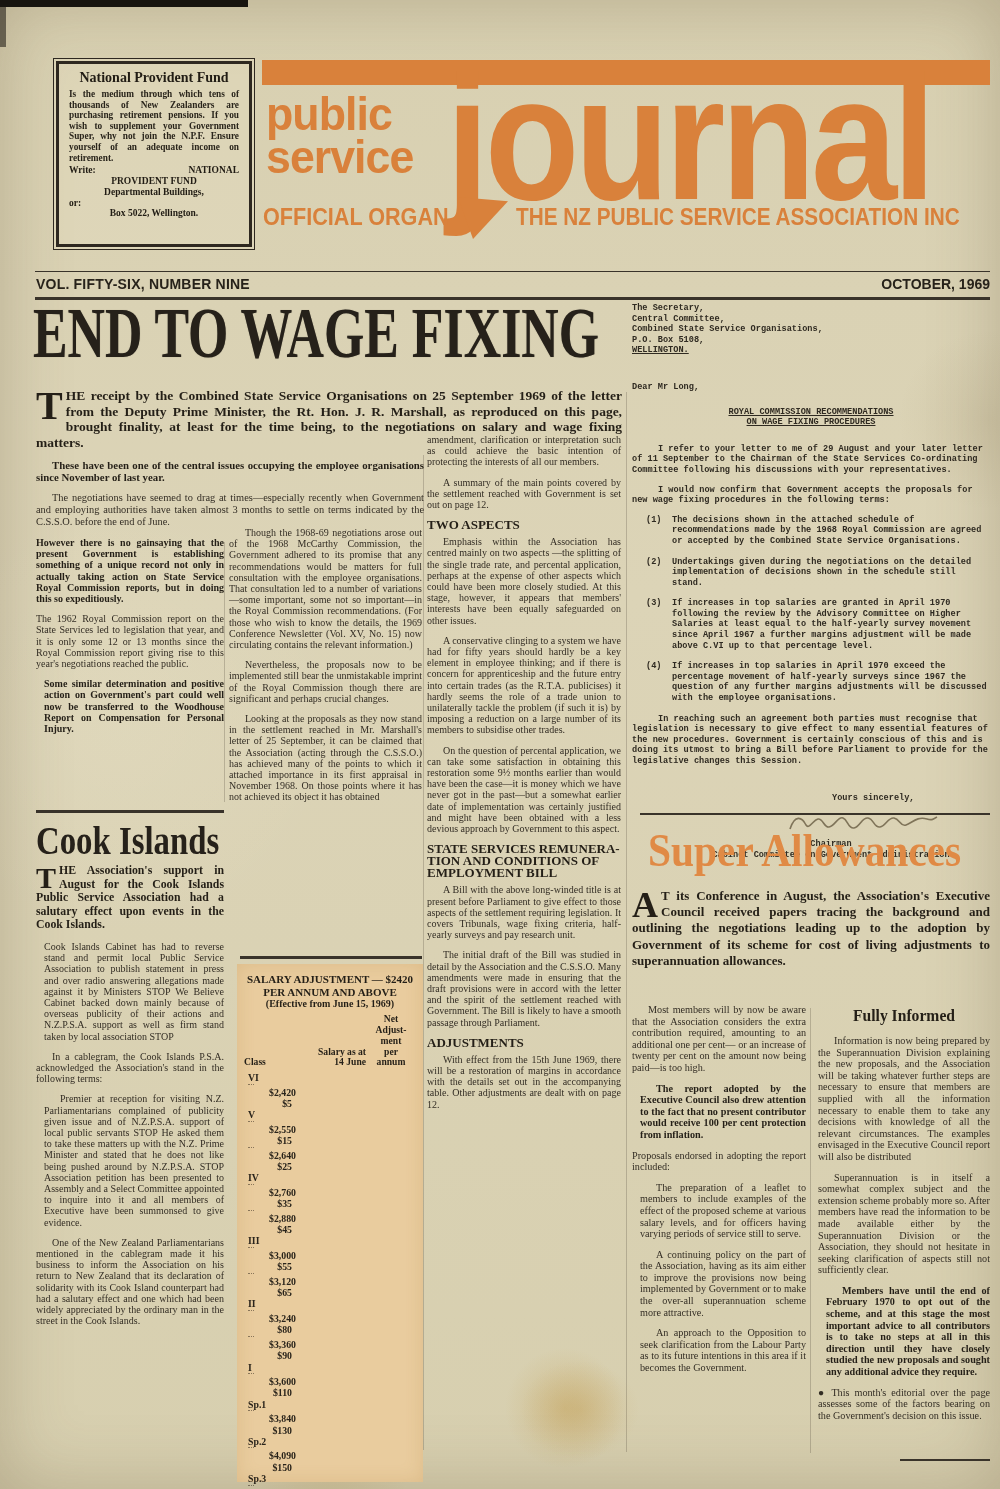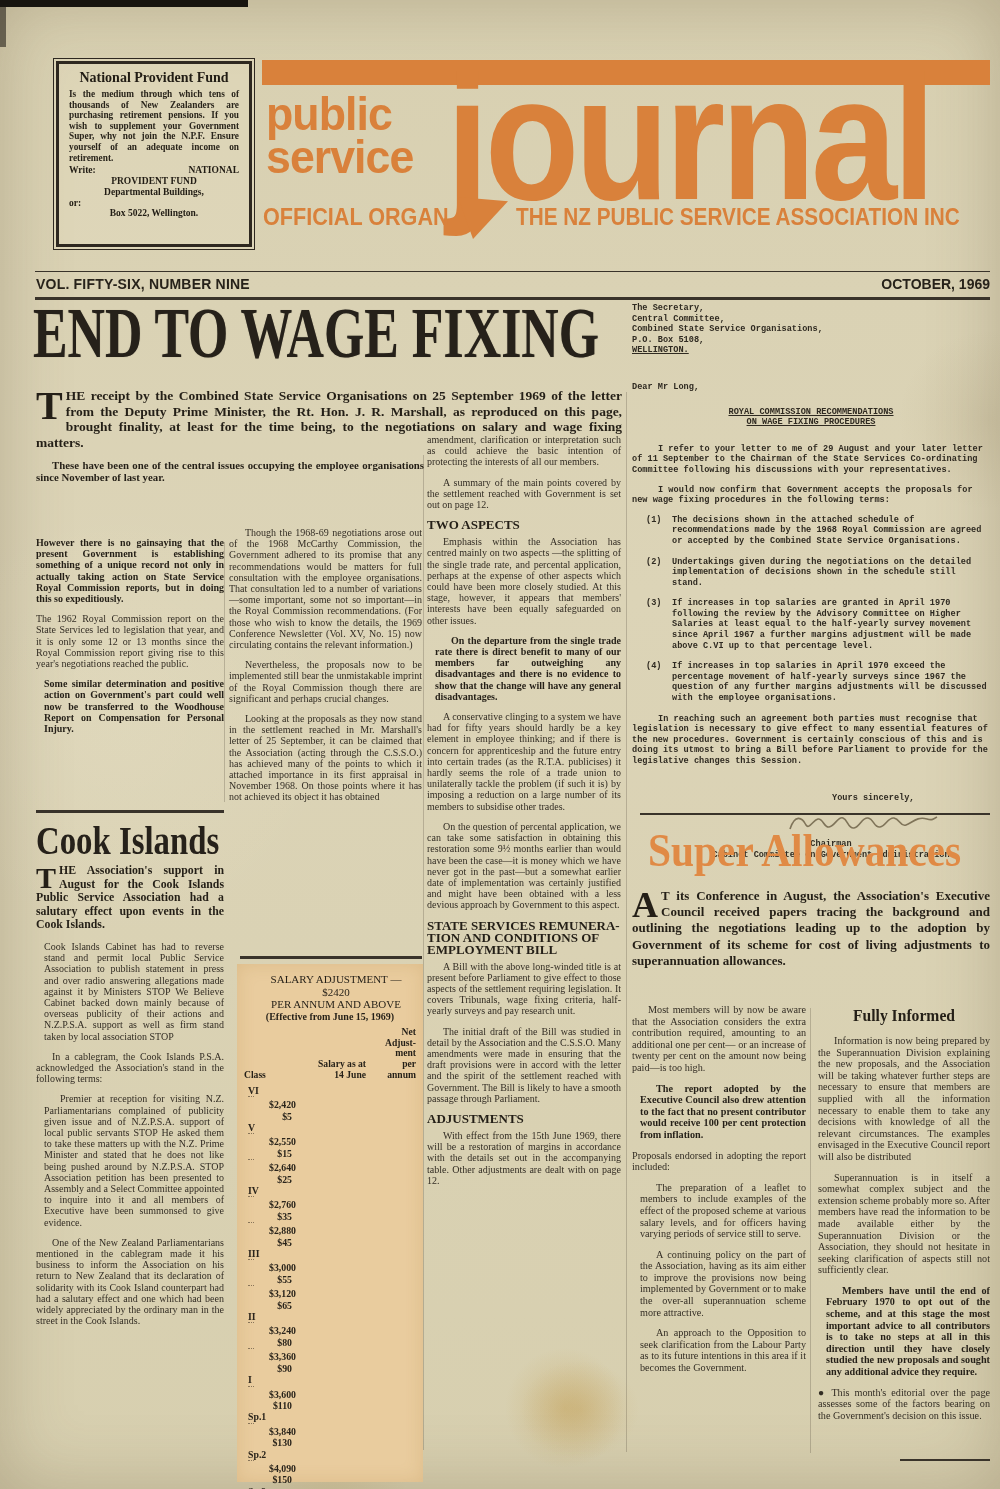--- a/index.html
+++ b/index.html
@@ -85,26 +85,26 @@
   .rule-table{left:240px;top:956px;width:182px;height:3px;}
   .rule-letter{left:640px;top:813px;width:350px;height:2px;}
   .rule-end{left:900px;top:1459px;width:90px;height:2px;}
   
   .cook{left:36px;top:818px;width:188px;}
   .cook-headline{font-size:41px;line-height:44px;font-weight:bold;color:#26211a;transform:scaleX(.8);transform-origin:left top;white-space:nowrap;margin-bottom:2px;}
   .cook-lead{font-size:11.8px;line-height:13.6px;font-weight:bold;color:#241f17;text-align:justify;}
   .cook-lead .dropcap{font-size:30px;line-height:24px;padding:2px 3px 0 0;}
   
   .salary-table{left:237px;top:964px;width:186px;height:518px;background:#e9cc9e;box-sizing:border-box;padding:9px 7px 6px 7px;box-shadow:inset 0 0 18px rgba(160,110,40,.18);}
-  .st-title{font-size:11px;line-height:12.6px;font-weight:normal;text-align:center;color:#241f17;margin-left:12px;}
+  .st-title{font-size:11px;line-height:12.6px;font-weight:bold;text-align:center;color:#241f17;}
   .st-sub{font-size:10px;line-height:12px;font-weight:bold;text-align:center;color:#241f17;margin-bottom:4px;}
   .thead{display:flex;align-items:flex-end;font-size:9.6px;line-height:10.8px;font-weight:bold;color:#241f17;margin-bottom:4px;}
   .th-left{width:36px;}
   .th-mid{flex:1;text-align:right;}
-  .th-right{width:50px;text-align:right;font-family:Liberation Serif, serif;}
+  .th-right{width:50px;text-align:center;font-family:Liberation Serif, serif;}
   .th-mid span,.th-right span{display:block;}
   .srow{display:flex;align-items:baseline;font-size:9.8px;line-height:11.4px;font-weight:bold;color:#2a241b;flex-direction:column;}
   .sc1{flex:none;}
   .sleader{flex:1;border-bottom:1.5px dotted rgba(58,48,34,.55);margin:0 4px 2px 4px;min-width:6px;}
   .sc2{width:48px;text-align:right;flex:none;}
   .sc3{width:44px;text-align:right;flex:none;}
   
   .super-head{left:648px;top:826px;font-size:46px;line-height:50px;font-weight:bold;color:#e08a45;transform:scaleX(.9);transform-origin:left top;white-space:nowrap;}
   .super-lead{left:632px;top:888px;width:358px;font-size:13px;line-height:16.2px;font-weight:bold;color:#241f17;text-align:justify;}
   .super-lead .dropcap{font-size:36px;line-height:28px;padding:3px 3px 0 0;}
@@ -153,40 +153,40 @@
   <div class="abs issue-left">VOL. FIFTY-SIX, NUMBER NINE</div>
   <div class="abs issue-right">OCTOBER, 1969</div>
   <div class="abs rule rule-mid"></div>
 
   <div class="abs headline">END TO WAGE FIXING</div>
   <div class="abs lead-block just">
     <span class="dropcap">T</span><span>HE receipt by the Combined State Service Organisations on 25 September 1969 of the letter from the Deputy Prime Minister, the Rt. Hon. J. R. Marshall, as reproduced on this page, brought finality, at least for the time being, to the negotiations on salary and wage fixing matters.</span>
   </div>
   <div class="abs intro-block just">
     <p class="p1 b indent">These have been one of the central issues occupying the employee organisations since November of last year.</p>
+    <p class="p2 indent">The negotiations have seemed to drag at times—especially recently when Government and employing authorities have taken almost 3 months to settle on terms indicated by the C.S.S.O. before the end of June.</p>
   </div>
 
   <div class="abs col1">
     <p class="colp b just">However there is no gainsaying that the present Government is establishing something of a unique record not only in actually taking action on State Service Royal Commission reports, but in doing this so expeditiously.</p>
     <p class="colp just">The 1962 Royal Commission report on the State Services led to legislation that year, and it is only some 12 or 13 months since the Royal Commission report giving rise to this year's negotiations reached the public.</p>
     <p class="colp b just inset">Some similar determination and positive action on Government's part could well now be transferred to the Woodhouse Report on Compensation for Personal Injury.</p>
   </div>
 
   <div class="abs col2">
     <p class="colp just indent">Though the 1968-69 negotiations arose out of the 1968 McCarthy Commission, the Government adhered to its promise that any recommendations would be matters for full consultation with the employee organisations. That consultation led to a number of variations—some important, some not so important—in the Royal Commission recommendations. (For those who wish to know the details, the 1969 Conference Newsletter (Vol. XV, No. 15) now circulating contains the relevant information.)</p>
     <p class="colp just indent">Nevertheless, the proposals now to be implemented still bear the unmistakable imprint of the Royal Commission though there are significant and perhaps crucial changes.</p>
     <p class="colp just indent">Looking at the proposals as they now stand in the settlement reached in Mr. Marshall's letter of 25 September, it can be claimed that the Association (acting through the C.S.S.O.) has achieved many of the points to which it attached importance in its first appraisal in November 1968. On those points where it has not achieved its object it has obtained</p>
   </div>
 
   <div class="abs col3">
     <p class="colp just">amendment, clarification or interpretation such as could achieve the basic intention of protecting the interests of all our members.</p>
     <p class="colp just indent">A summary of the main points covered by the settlement reached with Government is set out on page 12.</p>
     <div class="subhead">TWO ASPECTS</div>
     <p class="colp just indent">Emphasis within the Association has centred mainly on two aspects —the splitting of the single trade rate, and percental application, perhaps at the expense of other aspects which could have been more closely studied. At this stage, however, it appears that members' interests have been equally safeguarded on other issues.</p>
-    <p class="colp b just inset indent">On the departure from the single trade rate there is direct benefit to many of our members far outweighing any disadvantages and there is no evidence to show that the change will have any general disadvantages.</p>
     <p class="colp just indent">A conservative clinging to a system we have had for fifty years should hardly be a key element in employee thinking; and if there is concern for apprenticeship and the future entry into certain trades (as the R.T.A. publicises) it hardly seems the role of a trade union to unilaterally tackle the problem (if such it is) by imposing a reduction on a large number of its members to subsidise other trades.</p>
     <p class="colp just indent">On the question of percental application, we can take some satisfaction in obtaining this restoration some 9½ months earlier than would have been the case—it is money which we have never got in the past—but a somewhat earlier date of implementation was certainly justified and might have been obtained with a less devious approach by Government to this aspect.</p>
     <div class="subhead">STATE SERVICES REMUNERA- TION AND CONDITIONS OF EMPLOYMENT BILL</div>
     <p class="colp just indent">A Bill with the above long-winded title is at present before Parliament to give effect to those aspects of the settlement requiring legislation. It covers Tribunals, wage fixing criteria, half-yearly surveys and pay research unit.</p>
     <p class="colp just indent">The initial draft of the Bill was studied in detail by the Association and the C.S.S.O. Many amendments were made in ensuring that the draft provisions were in accord with the letter and the spirit of the settlement reached with Government. The Bill is likely to have a smooth passage through Parliament.</p>
     <div class="subhead">ADJUSTMENTS</div>
     <p class="colp just indent">With effect from the 15th June 1969, there will be a restoration of margins in accordance with the details set out in the accompanying table. Other adjustments are dealt with on page 12.</p>
   </div>
 
   <div class="abs vrule vr1"></div>

